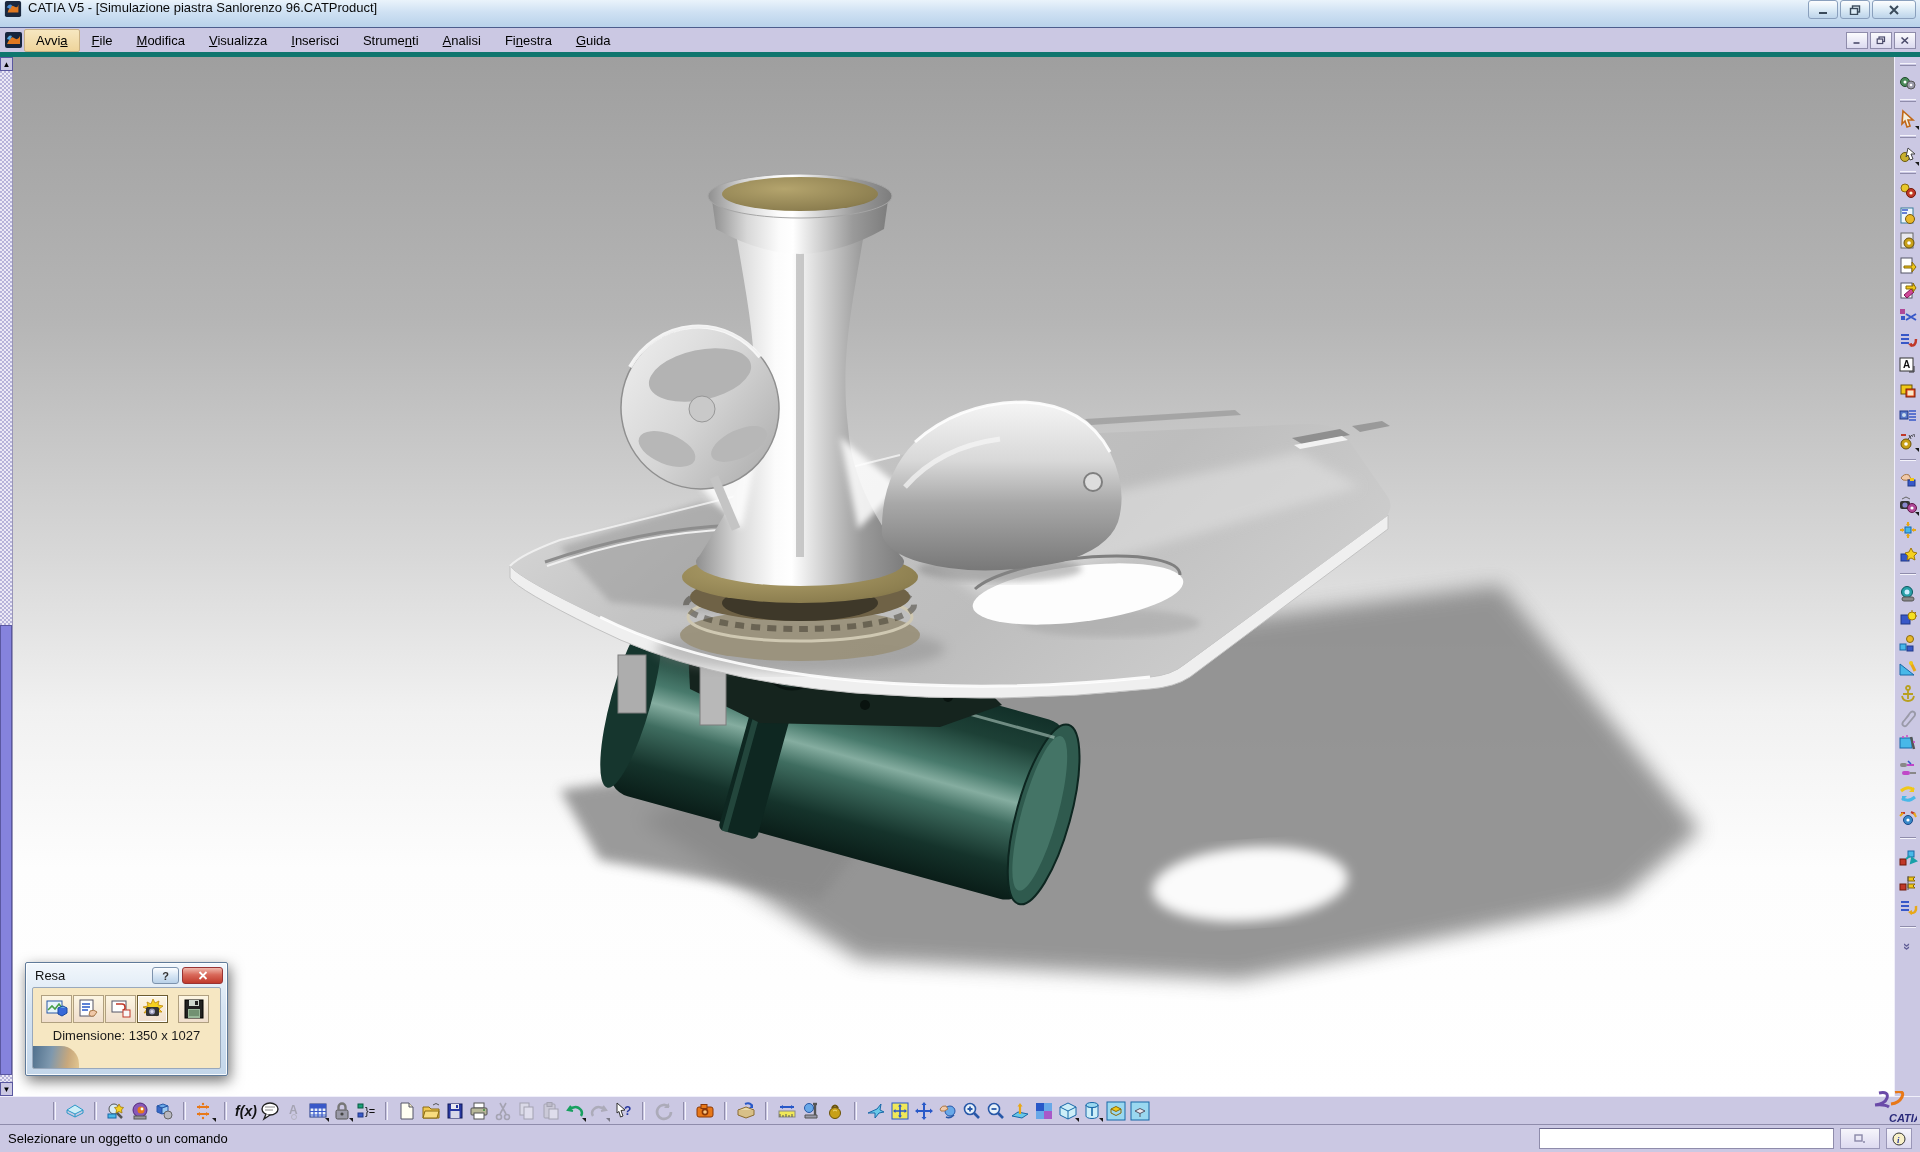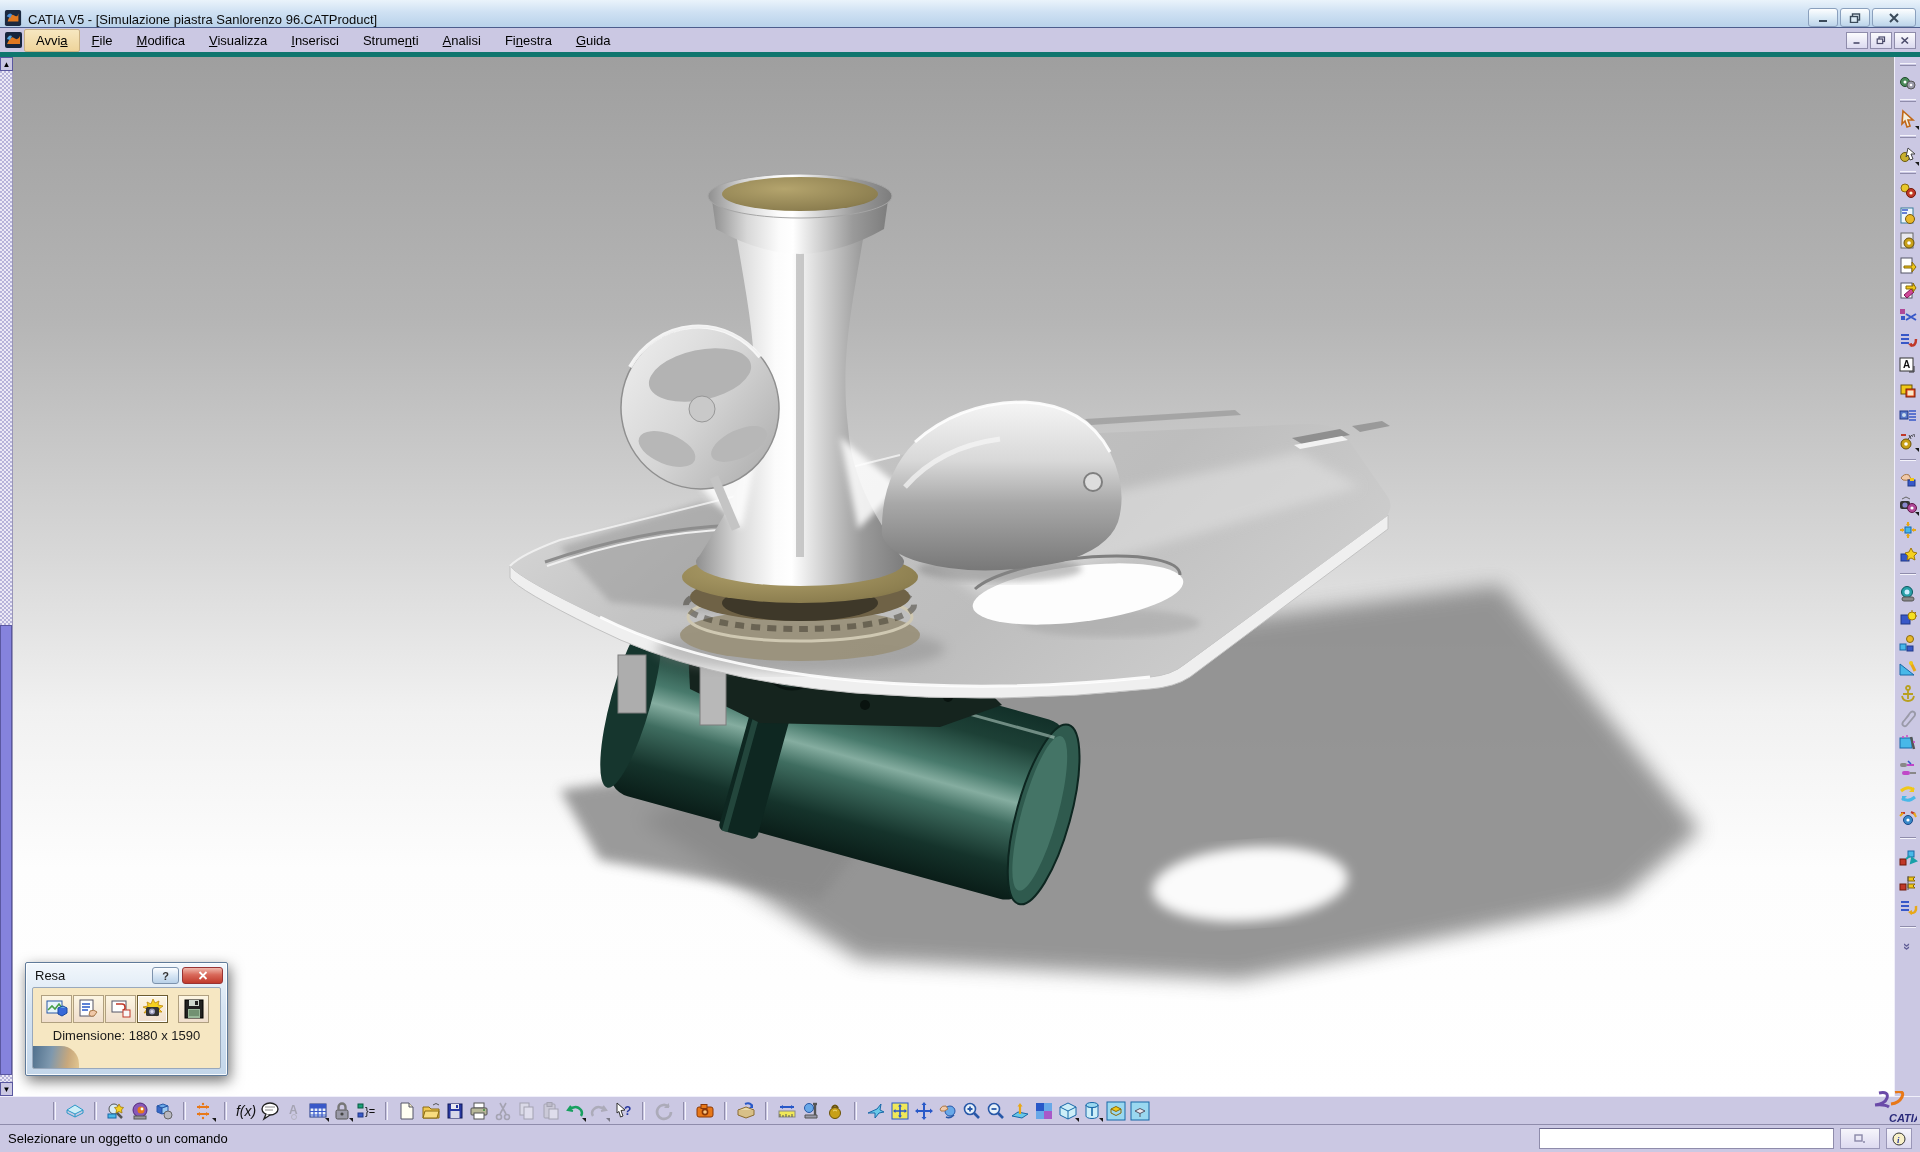--- a/index.html
+++ b/index.html
@@ -1,18 +1,18 @@
 <!DOCTYPE html>
 <html><head>
 <meta charset="utf-8">
 <style>
   *{box-sizing:border-box;margin:0;padding:0}
   body{width:1920px;height:1152px;font-family:"Liberation Sans",sans-serif;overflow:hidden;background:#cbc8e3;position:relative}
   
-  .titlebar{height:28px;background:linear-gradient(#eaf3fb,#cfe1f3 45%,#b9d2ea);border-bottom:1px solid #4d5d8c;display:flex;align-items:flex-end;padding:0 4px}
+  .titlebar{height:28px;background:linear-gradient(#eaf3fb,#cfe1f3 45%,#b9d2ea);border-bottom:1px solid #4d5d8c;display:flex;align-items:flex-start;padding:0 4px}
   .title-text{font-size:13px;color:#0a0a0a;margin-left:6px;flex:1}
   .winbtn{width:30px;height:19px;border:1px solid #8aa0bd;border-radius:3px;margin-left:2px;background:linear-gradient(#fdfeff,#dcebf6 50%,#bdd4ea);display:flex;align-items:center;justify-content:center}
   .winbtn.close{width:44px}
   .winbtn svg{width:12px;height:10px}
   
   .menubar{height:29px;background:#cbc8e3;border-bottom:5px solid #0f766e;display:flex;align-items:center;padding:0 4px}
   .menu-item{font-size:13px;color:#000;padding:4px 12px;border-radius:2px;white-space:nowrap}
   .menu-item.active{background:linear-gradient(#f7e7c0,#eed49b);border:1px solid #c9b184;padding:3px 11px}
   .menu-item .mn{text-decoration:underline}
   .menubar-right{margin-left:auto;display:flex}
@@ -57,21 +57,21 @@
   .dlg-close{width:41px;height:17px;border:1px solid #933;border-radius:3px;margin-left:3px;background:linear-gradient(#f0b8ac,#d9695a 45%,#c0392b);display:flex;align-items:center;justify-content:center}
   .dlg-close svg{width:10px;height:9px}
   .dlg-body{position:absolute;left:6px;right:6px;top:24px;bottom:6px;background:#f6e7c2;border:1px solid #98a8bc;border-radius:2px;overflow:hidden}
   .dlg-btnrow{display:flex;padding:7px 0 0 8px}
   .dlg-btn{width:31px;height:28px;border:1px solid #b0a080;background:linear-gradient(#fdf6e2,#f0decd);display:flex;align-items:center;justify-content:center;margin-right:1px}
   .dlg-btn.active{border:1px solid #6b5c33;box-shadow:inset 0 0 0 1px #fff}
   .dlg-btn.gap{margin-left:9px}
   .dlg-btn svg{width:22px;height:22px}
   .dlg-dim{font-size:13px;color:#1a1a1a;text-align:center;margin-top:5px}
   .dlg-thumb{position:absolute;left:0;bottom:0;width:46px;height:22px;border-top-right-radius:18px;background:linear-gradient(100deg,#51718e,#7e98ae 40%,#c8a87c 75%,#e2c690)}
-  .fx-text{font-style:italic;font-weight:normal;font-size:14px;color:#111}
+  .fx-text{font-style:italic;font-weight:bold;font-size:14px;color:#111}
 </style>
 </head>
 <body>
 
 <div class="titlebar">
   <span class="i" style="width:18px;height:18px">
     <svg viewBox="0 0 20 20">
         <rect x="1" y="1" width="18" height="18" rx="2" fill="#1b2940"></rect>
         <path d="M4 14 Q7 4 11 7 Q15 10 16 5 L16 14 Z" fill="#e07820"></path>
         <path d="M3 8 Q6 3 9 6 L7 10 Z" fill="#4a90d9"></path>
@@ -891,16 +891,16 @@
       <span class="dlg-btn gap">
           <svg viewBox="0 0 22 22">
             <rect x="2" y="2" width="18" height="18" fill="#222" stroke="#000"></rect>
             <rect x="6" y="2" width="10" height="6" fill="#cfd8cf"></rect>
             <rect x="12" y="3" width="3" height="4" fill="#222"></rect>
             <rect x="5" y="11" width="12" height="9" fill="#9ab89a"></rect>
             <path d="M6 13 h10 M6 15 h10 M6 17 h10" stroke="#4a6a4a"></path>
           </svg>
         </span>
     </div>
-    <div class="dlg-dim">Dimensione: 1880 x 1590</div>
+    <div class="dlg-dim">Dimensione: 1350 x 1027</div>
     <div class="dlg-thumb"></div>
   </div>
 </div>
 
 </body></html>

